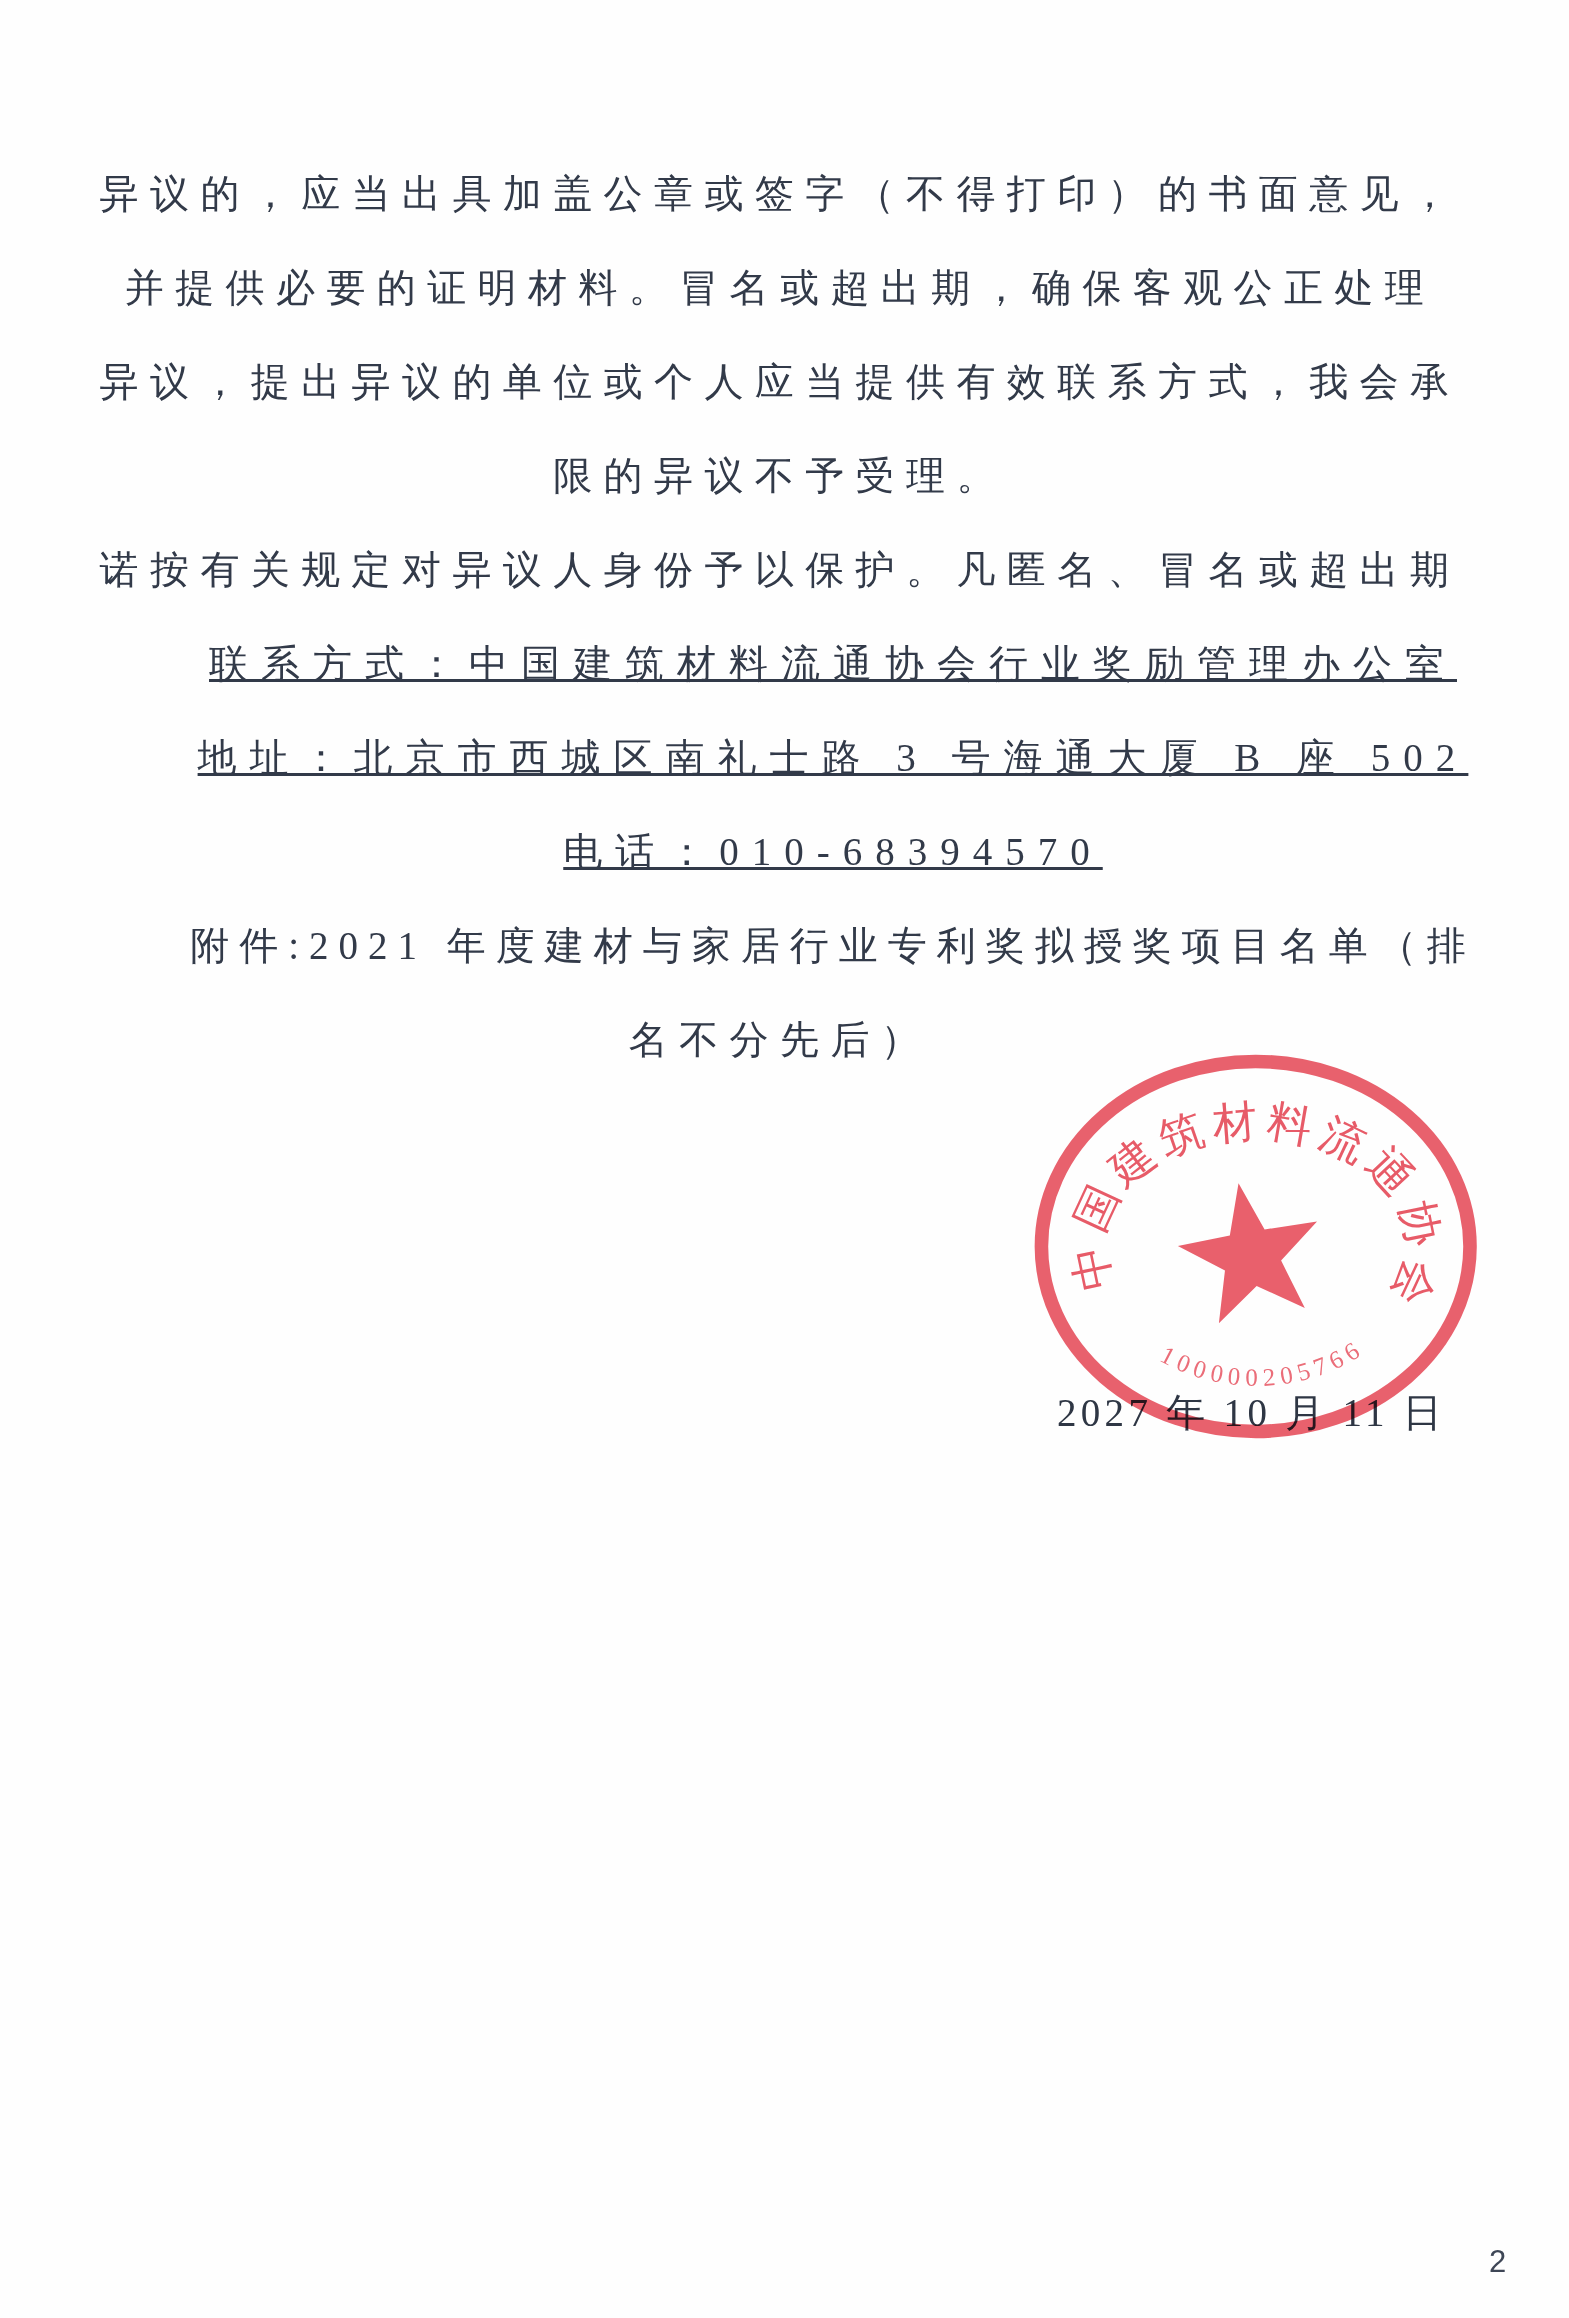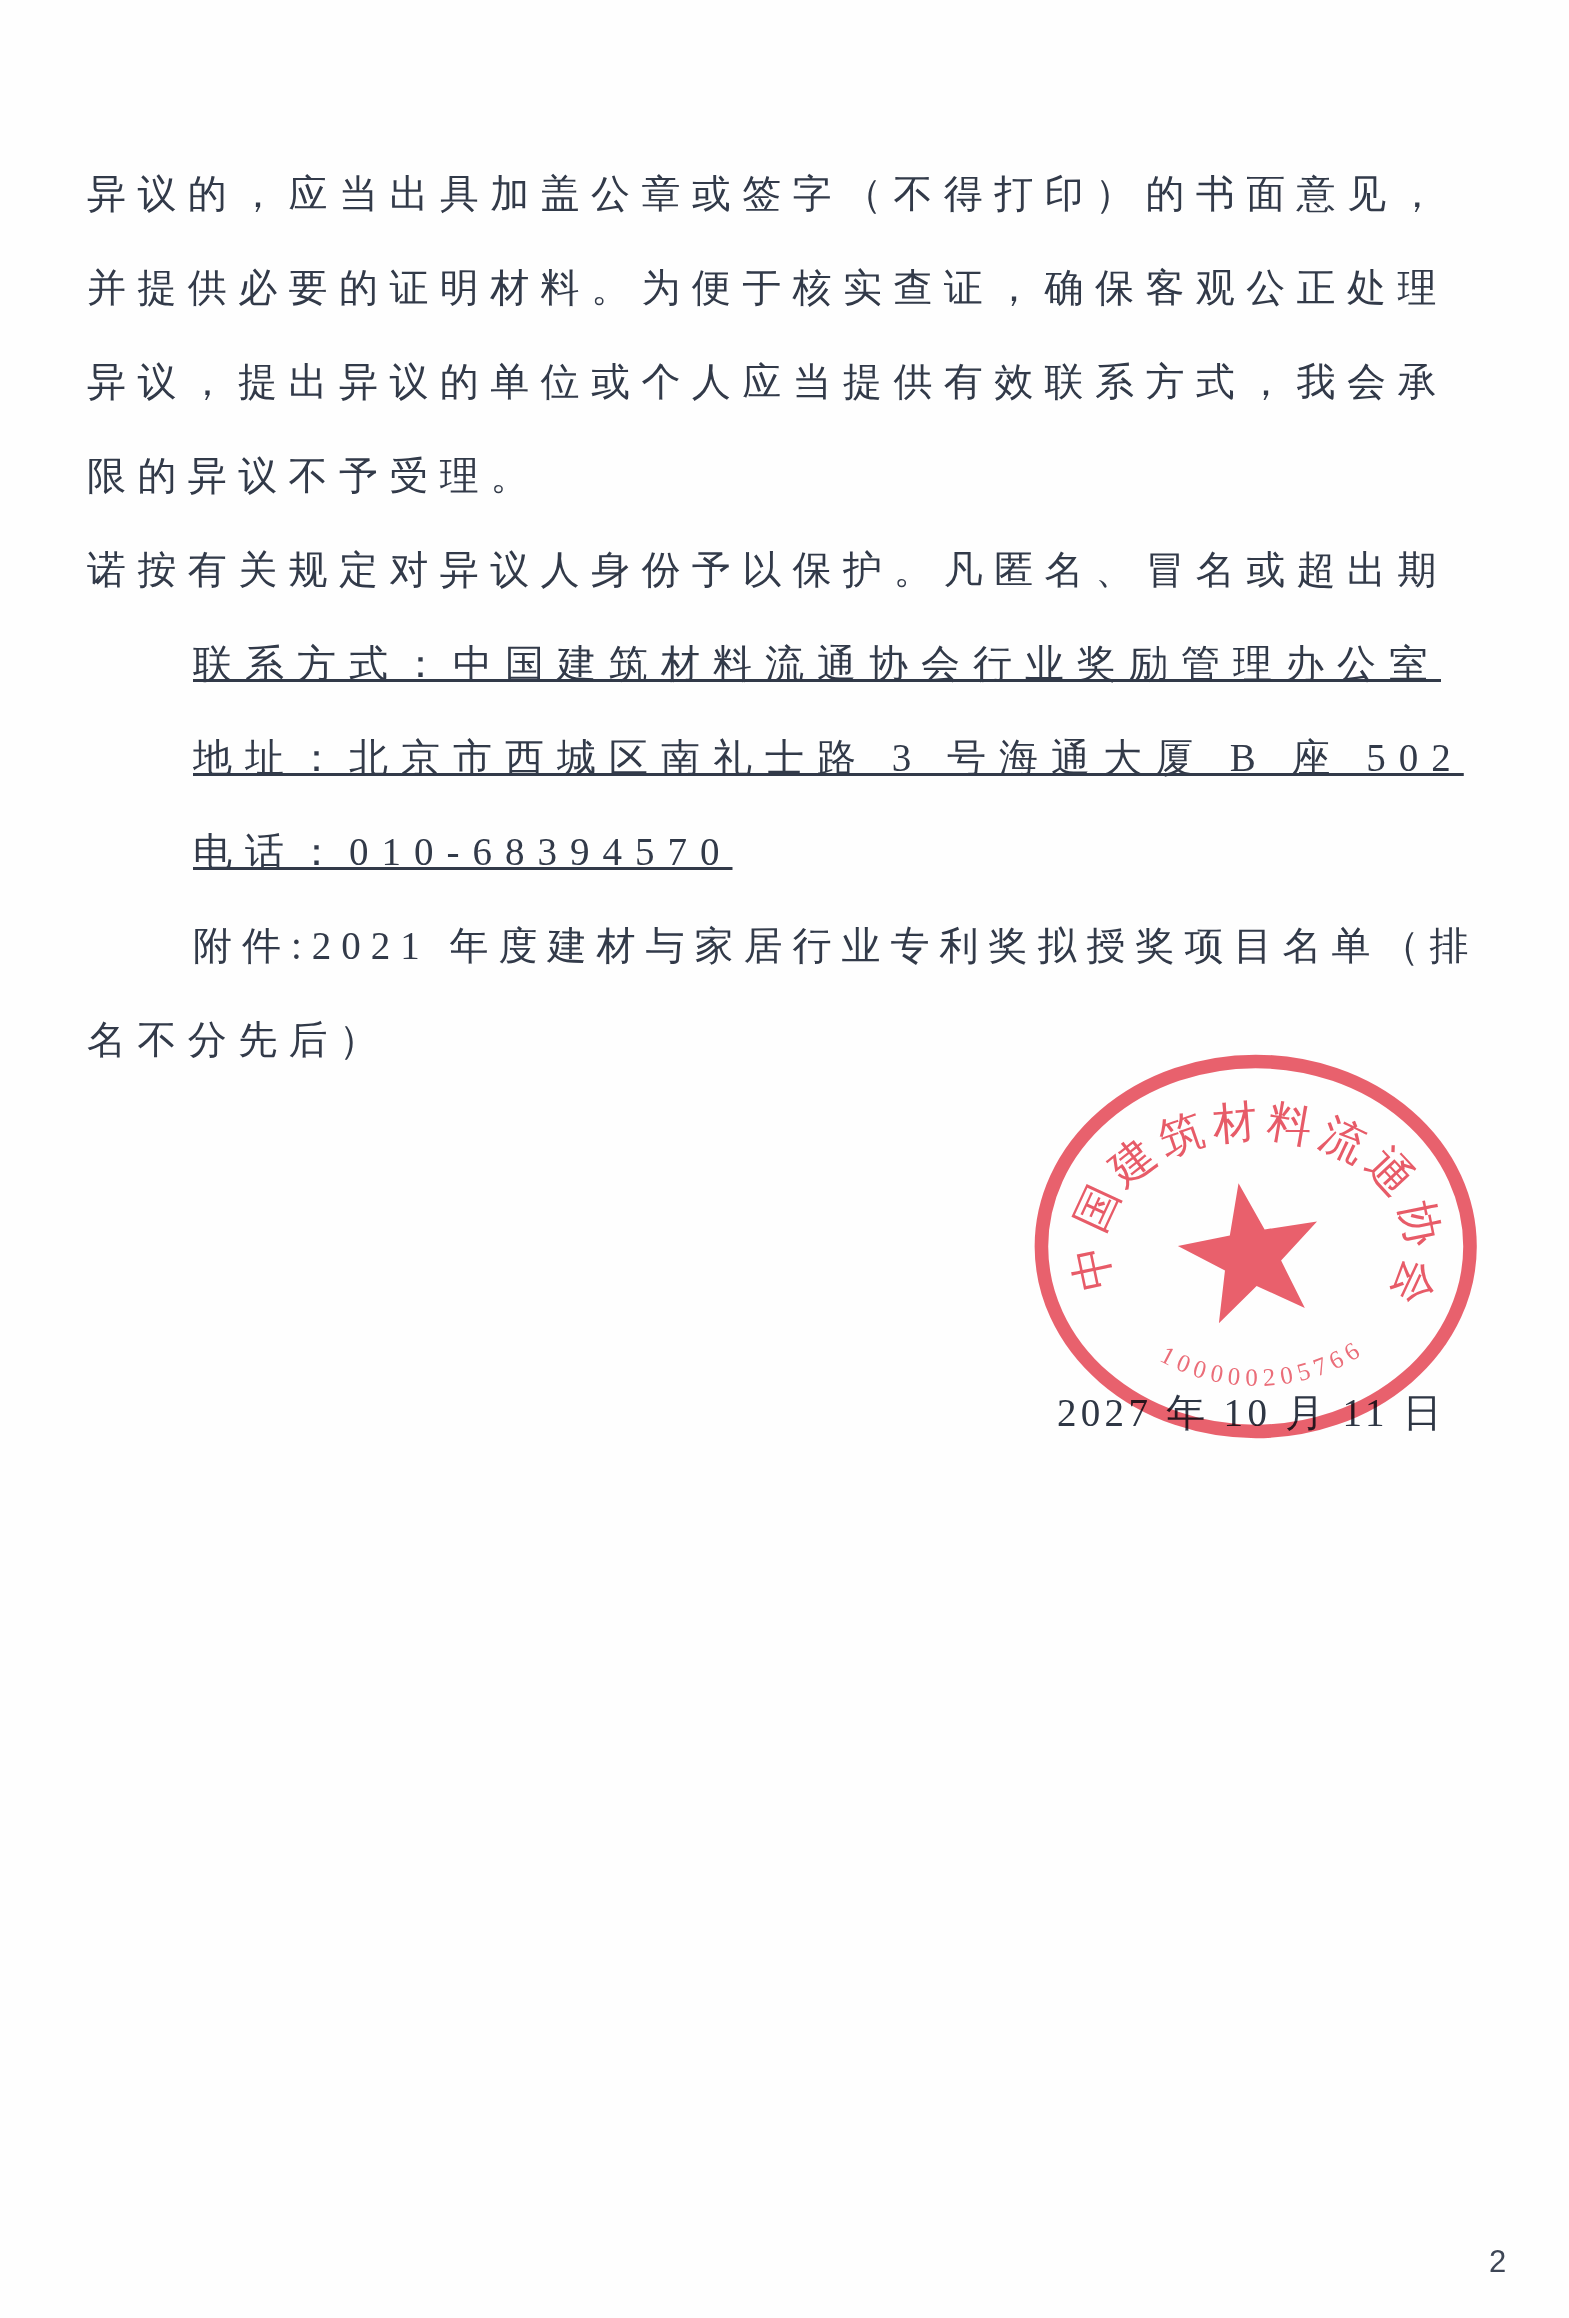--- a/index.html
+++ b/index.html
@@ -8,24 +8,25 @@
     position: relative;
     width: 1569px;
     height: 2319px;
     background: #fefefe;
     overflow: hidden;
     font-family: "Liberation Serif", "DejaVu Serif", serif;
   }
   
   .doc-body {
     position: absolute;
-    left: 87px;
+    left: 72px;
     top: 147px;
     width: 1416px;
     color: #323a49;
+    text-align: center;
   }
   .line {
     height: 94px;
     line-height: 94px;
     font-size: 39px;
     letter-spacing: 11.4px;
     white-space: nowrap;
   }
   .line.indent {
     padding-left: 106px;
@@ -66,21 +67,21 @@
     font-family: "Liberation Sans", sans-serif;
   }
 </style>
 </head>
 <body>
 
 <div class="page">
 
   <div class="doc-body">
     <div class="line">异议的，应当出具加盖公章或签字（不得打印）的书面意见，</div>
-    <div class="line">并提供必要的证明材料。为便于核实查证，确保客观公正处理</div>
+    <div class="line">并提供必要的证明材料。冒名或超出期，确保客观公正处理</div>
     <div class="line">异议，提出异议的单位或个人应当提供有效联系方式，我会承</div>
     <div class="line">限的异议不予受理。</div>
     <div class="line">诺按有关规定对异议人身份予以保护。凡匿名、冒名或超出期</div>
     <div class="line indent">联系方式：中国建筑材料流通协会行业奖励管理办公室</div>
     <div class="line indent">地址：北京市西城区南礼士路 3 号海通大厦 B 座 502</div>
     <div class="line indent">电话：010-68394570</div>
     <div class="line attach">附件:2021 年度建材与家居行业专利奖拟授奖项目名单（排</div>
     <div class="line">名不分先后）</div>
   </div>
 

